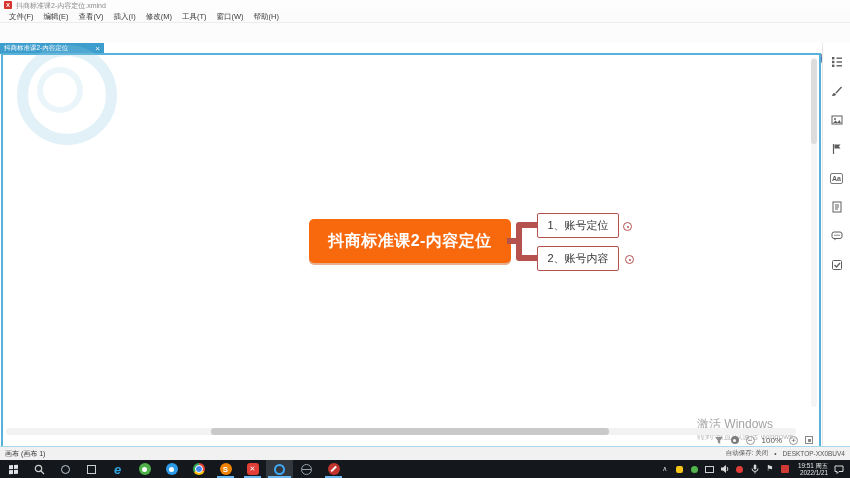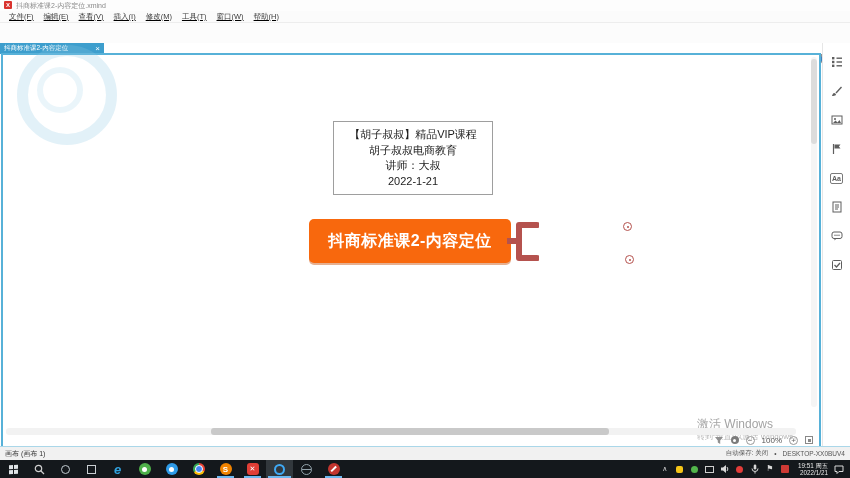--- a/index.html
+++ b/index.html
@@ -6,21 +6,21 @@
   body{width:850px;height:478px;overflow:hidden;font-family:"Liberation Sans","DejaVu Sans",sans-serif;background:#fff;}
   .screen{position:relative;width:850px;height:478px;background:#fff;}
   .abs{position:absolute;}
 
   
   .titlebar{left:0;top:0;width:850px;height:11px;background:#fdfdfd;border-bottom:1px solid #ececec;}
   .app-ico{left:4px;top:1px;width:8px;height:8px;background:#d9332e;border-radius:1px;color:#fff;font-size:6px;line-height:8px;text-align:center;font-weight:bold;}
   .title-text{left:16px;top:1px;font-size:7px;color:#8a8a8a;white-space:nowrap;}
 
   
-  .menubar{left:0;top:11px;width:850px;height:12px;background:#fbfbfb;border-bottom:1px solid #ededed;display:flex;align-items:center;padding-left:4px;box-sizing:border-box;text-decoration:underline;}
+  .menubar{left:0;top:11px;width:850px;height:12px;background:#fbfbfb;border-bottom:1px solid #ededed;display:flex;align-items:center;padding-left:4px;box-sizing:border-box;}
   .menu-item{font-size:7.5px;color:#3a3a3a;padding:0 5px;cursor:default;white-space:nowrap;}
 
   
   .toolbar{left:0;top:23px;width:850px;height:20px;background:#fcfcfc;border-bottom:1px solid #e4e4e4;}
   .tbi{position:absolute;top:26px;width:16px;height:16px;display:flex;align-items:center;justify-content:center;}
   .tsep{position:absolute;top:27px;width:1px;height:13px;background:#dedede;}
   .glyph-blue{font-size:12px;color:#3e7fc1;font-weight:bold;}
   .glyph-gray{font-size:12px;color:#c0c0c0;font-weight:bold;}
   .caret{font-size:6px;color:#6a6a6a;}
   .more-dots{font-size:8px;color:#555;letter-spacing:1px;}
@@ -232,39 +232,39 @@
   <div class="abs tabrow"></div>
   <div class="abs doc-tab">
     <span class="lbl">抖商标准课2-内容定位</span>
     <span class="x">×</span>
   </div>
 
   <div class="abs canvas">
     <div class="abs wm-logo"></div>
     <div class="abs wm-logo-inner"></div>
 
-    <div class="abs note-box">
-      <div class="note-line">【胡子叔叔】精品VIP课程</div>
-      <div class="note-line">胡子叔叔电商教育</div>
-      <div class="note-line">讲师：大叔</div>
-      <div class="note-line">2022-1-21</div>
-    </div>
 
     <div class="abs central">
       <span class="txt">抖商标准课2-内容定位</span>
     </div>
 
     <svg class="abs" style="left:504px;top:157px" width="32" height="56" viewBox="0 0 32 56">
       <path d="M1 29 H12 M12 13 V46 M12 13 H30 M12 46 H30" stroke="#b5524e" stroke-width="6" fill="none" stroke-linecap="round" stroke-linejoin="round"></path>
     </svg>
 
+    <div class="abs branch" style="top:158px">
+      <span class="txt">1、账号定位</span>
+    </div>
     <div class="abs expand" style="left:620px;top:167px">
         <i></i>
       </div>
 
+    <div class="abs branch" style="top:191px">
+      <span class="txt">2、账号内容</span>
+    </div>
     <div class="abs expand" style="left:622px;top:200px">
         <i></i>
       </div>
 
     <div class="abs act-l1" style="left:694px;top:361px">激活 Windows</div>
     <div class="abs act-l2" style="left:694px;top:376px">转到“设置”以激活 Windows。</div>
 
     <div class="abs hscroll-track">
       <div class="abs hscroll-thumb"></div>
     </div>

